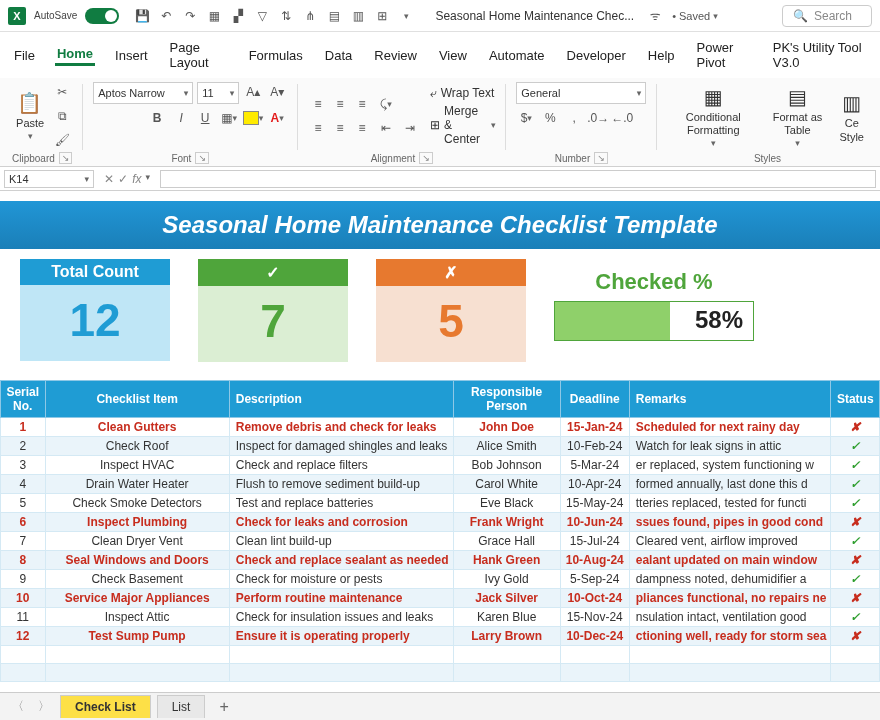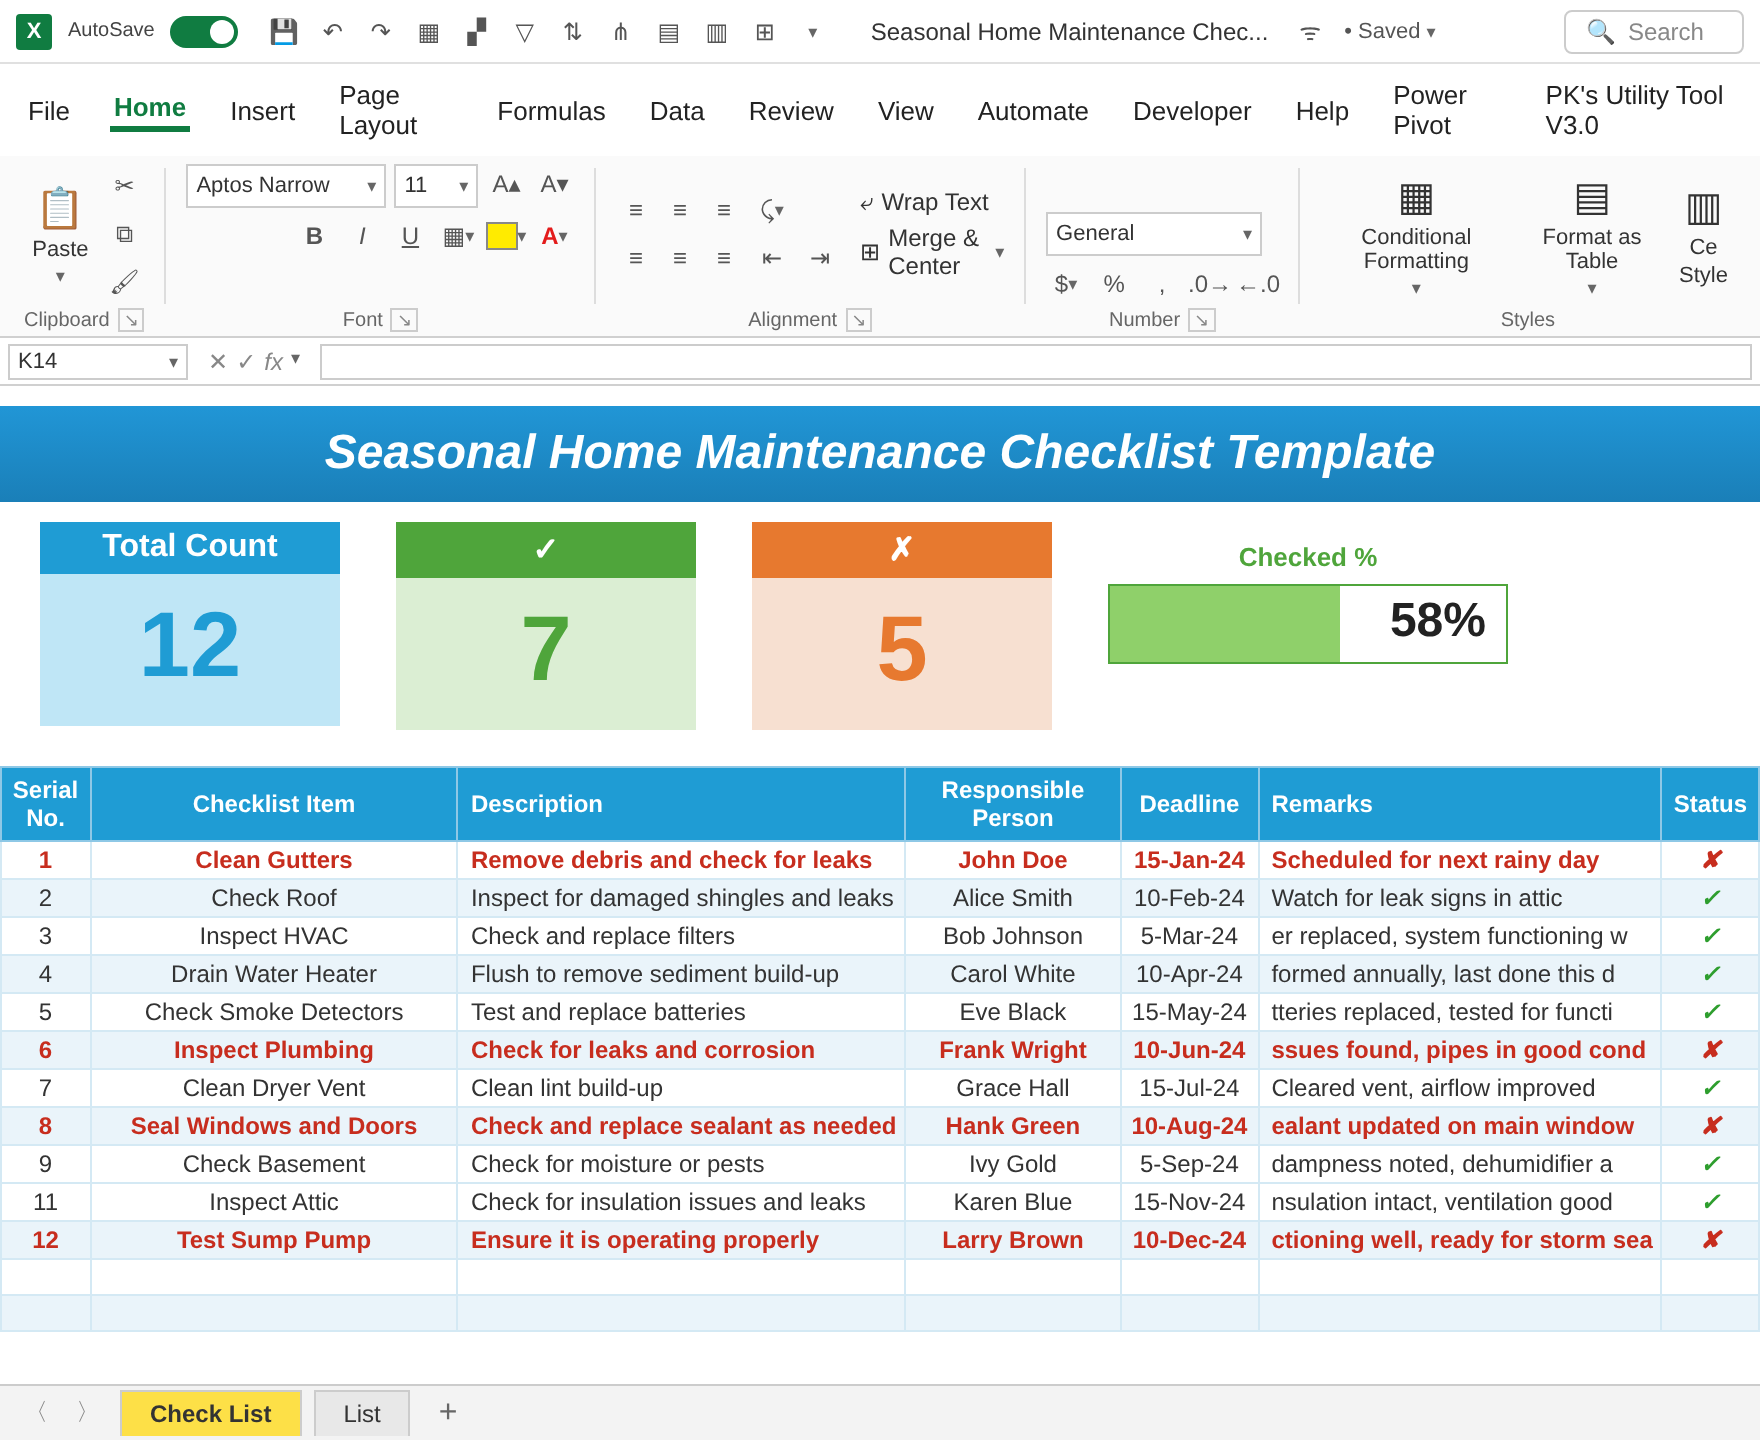--- a/index.html
+++ b/index.html
@@ -27,21 +27,21 @@
   .ribbon-group { display:flex; flex-direction: column; align-items: center; padding: 0 6px; }
   .ribbon-group-content { display:flex; align-items:center; gap: 4px; flex:1; }
   .ribbon-group-label { font-size: 10px; color: #666; margin-top: 2px; display:flex; align-items:center; gap:4px;}
   .rg-sep { width:1px; background:#ddd; align-self: stretch; margin: 2px 0 14px 0;}
   .big-btn { display:flex; flex-direction:column; align-items:center; justify-content:center; gap:2px; padding: 2px 4px; font-size:11px; cursor:pointer; height:58px;}
   .big-btn .ico { font-size: 20px; }
   .small-btn { width:20px; height:20px; display:inline-flex; align-items:center; justify-content:center; cursor:pointer; color:#555;}
   .sel-font { border:1px solid #ccc; background:#fff; font-size:11px; height:22px; padding:0 4px; display:flex; align-items:center; justify-content:space-between; gap:4px;}
   .sel-font.w100 { width: 100px;}
   .sel-font.w40 { width: 42px;}
-  .sel-font.w130 { width: 108px; margin-top: 24px;}
+  .sel-font.w130 { width: 130px;}
   .fmt-row { display:flex; gap:4px; }
   .col-box { width:16px; height:14px; border:1px solid #888; display:inline-block; }
   .col-yellow { background:#ffeb00; }
   .dialog-launch { font-size:9px; color:#888; border:1px solid #ccc; padding:0 2px; cursor:pointer; }
   .align-grid { display:grid; grid-template-columns:repeat(3,20px); gap:2px; }
 
   
   .formula-bar { display:flex; align-items:center; border-bottom: 1px solid #d0d0d0; height: 24px; background:#fff;}
   .name-box { width: 90px; border:1px solid #ccc; margin:2px 4px; padding: 2px 4px; font-size: 11px; display:flex; justify-content:space-between; align-items:center;}
   .fx-ctl { display:flex; gap:4px; padding:0 6px; color:#888;}
@@ -55,21 +55,21 @@
   .kpi { width: 150px; text-align:center; }
   .kpi-hdr { color:#fff; font-weight:bold; font-size: 16px; padding: 4px 0;}
   .kpi-body { font-size: 46px; font-weight: 800; padding: 8px 0 14px 0; font-family: "Arial Black", Arial; }
   .kpi.total .kpi-hdr { background:#1f9cd4; }
   .kpi.total .kpi-body { background:#bfe6f6; color:#1f9cd4; }
   .kpi.check .kpi-hdr { background:#4fa53b; }
   .kpi.check .kpi-body { background:#dbeed3; color:#4fa53b; }
   .kpi.cross .kpi-hdr { background:#e7792f; }
   .kpi.cross .kpi-body { background:#f7e0d1; color:#e7792f; }
   .kpi-pct { text-align:center; }
-  .kpi-pct-title { color:#4fa53b; font-weight:bold; font-size:13px; margin-top: 10px;}
+  .kpi-pct-title { color:#4fa53b; font-weight:bold; font-size:22px; margin-top: 10px;}
   .kpi-pct-bar { width: 200px; height: 40px; border:1px solid #4fa53b; background:#fff; position:relative; margin-top:6px;}
   .kpi-pct-fill { position:absolute; left:0; top:0; bottom:0; background:#8fd06a;}
   .kpi-pct-val { position:absolute; right:10px; top:4px; font-family:"Arial Black",Arial; font-weight:800; font-size:24px; color:#222;}
 
   
   table.chk { width: 100%; border-collapse: collapse; margin-top: 18px; font-size: 12px; padding-left: 48px;}
   table.chk th { background: #1f9cd4; color: #fff; font-weight: bold; padding: 4px 4px; border: 1px solid #8ec8e6; font-size:12px;}
   table.chk td { padding: 2px 4px; border: 1px solid #d4e9f4; text-align:center; white-space: nowrap; overflow:hidden; text-overflow: clip;}
   table.chk tr.even td { background: #eaf4fa; }
   table.chk tr.odd td { background: #ffffff; }
@@ -414,20 +414,29 @@
         </tr>
         <tr class="odd">
           <td class="c-serial">9</td>
           <td class="c-item">Check Basement</td>
           <td class="c-desc">Check for moisture or pests</td>
           <td class="c-resp">Ivy Gold</td>
           <td class="c-dead">5-Sep-24</td>
           <td class="c-rem">dampness noted, dehumidifier a</td>
           <td class="c-stat"><span class="tick">✓</span></td>
         </tr>
+        <tr class="even flag">
+          <td class="c-serial">10</td>
+          <td class="c-item">Service Major Appliances</td>
+          <td class="c-desc">Perform routine maintenance</td>
+          <td class="c-resp">Jack Silver</td>
+          <td class="c-dead">10-Oct-24</td>
+          <td class="c-rem">pliances functional, no repairs ne</td>
+          <td class="c-stat"><span class="crossx">✘</span></td>
+        </tr>
         <tr class="odd">
           <td class="c-serial">11</td>
           <td class="c-item">Inspect Attic</td>
           <td class="c-desc">Check for insulation issues and leaks</td>
           <td class="c-resp">Karen Blue</td>
           <td class="c-dead">15-Nov-24</td>
           <td class="c-rem">nsulation intact, ventilation good</td>
           <td class="c-stat"><span class="tick">✓</span></td>
         </tr>
         <tr class="even flag">

